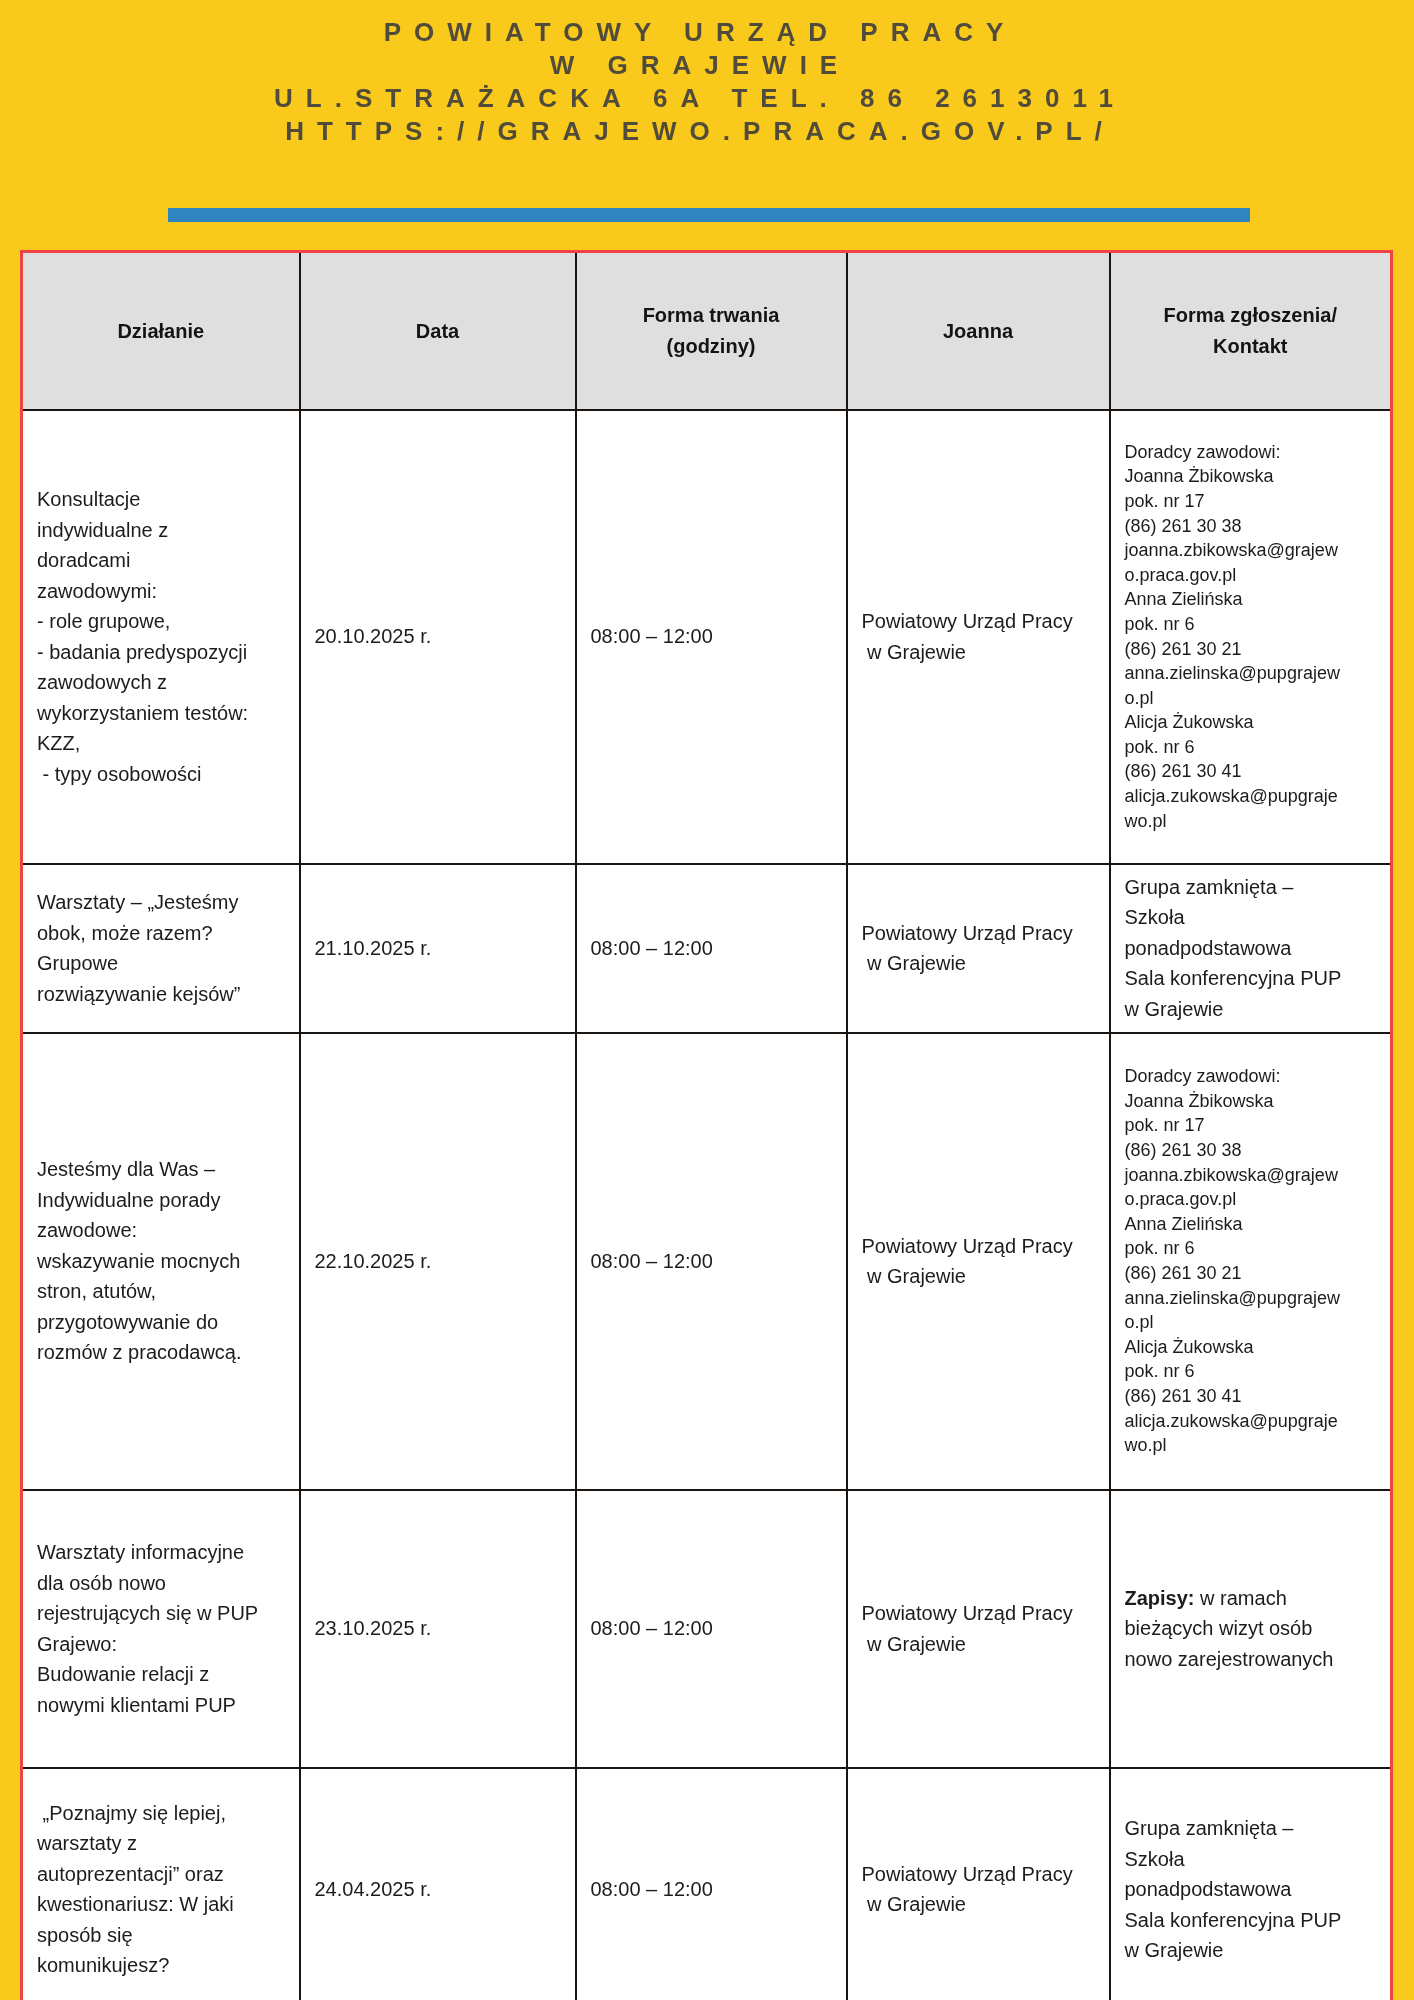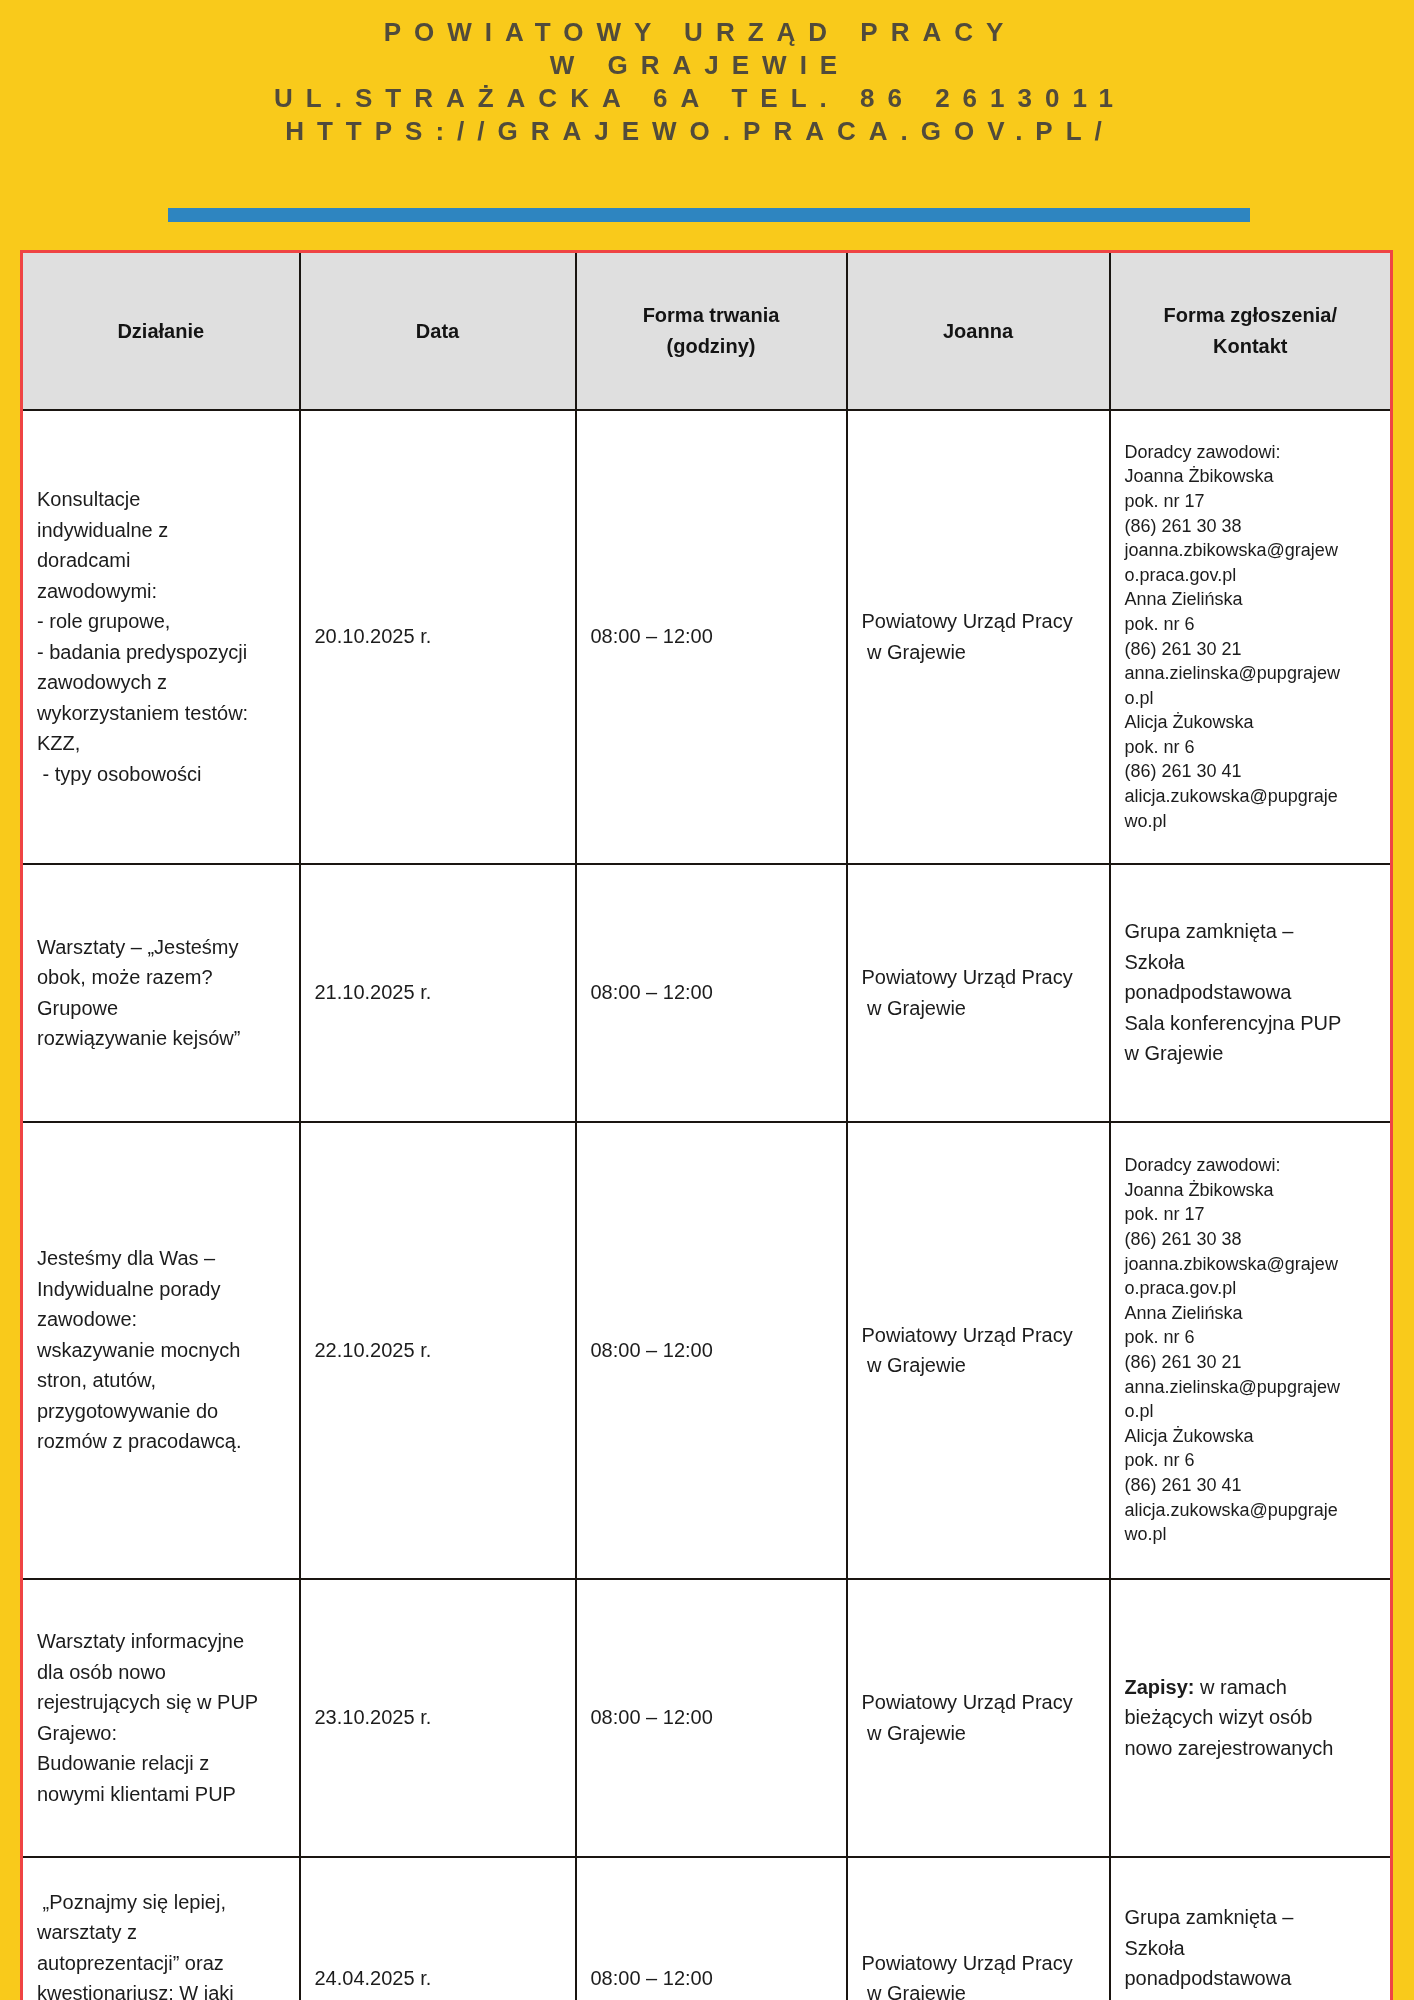--- a/index.html
+++ b/index.html
@@ -64,21 +64,21 @@
     line-height:30.5px;
     text-align:left;
   }
   td.small .ctext{
     font-size:18px;
     line-height:24.6px;
   }
   .bold{font-weight:700;}
   tr.hrow{height:158px;}
   tr.r0{height:454px;}
-  tr.r1{height:258px;}
+  tr.r1{height:169px;}
   tr.r2{height:457px;}
   tr.r3{height:278px;}
   tr.r4{height:244px;}
 </style>
 </head>
 <body>
 
 <div class="doc-header">
   <div>POWIATOWY URZĄD PRACY</div>
   <div>W GRAJEWIE</div>

